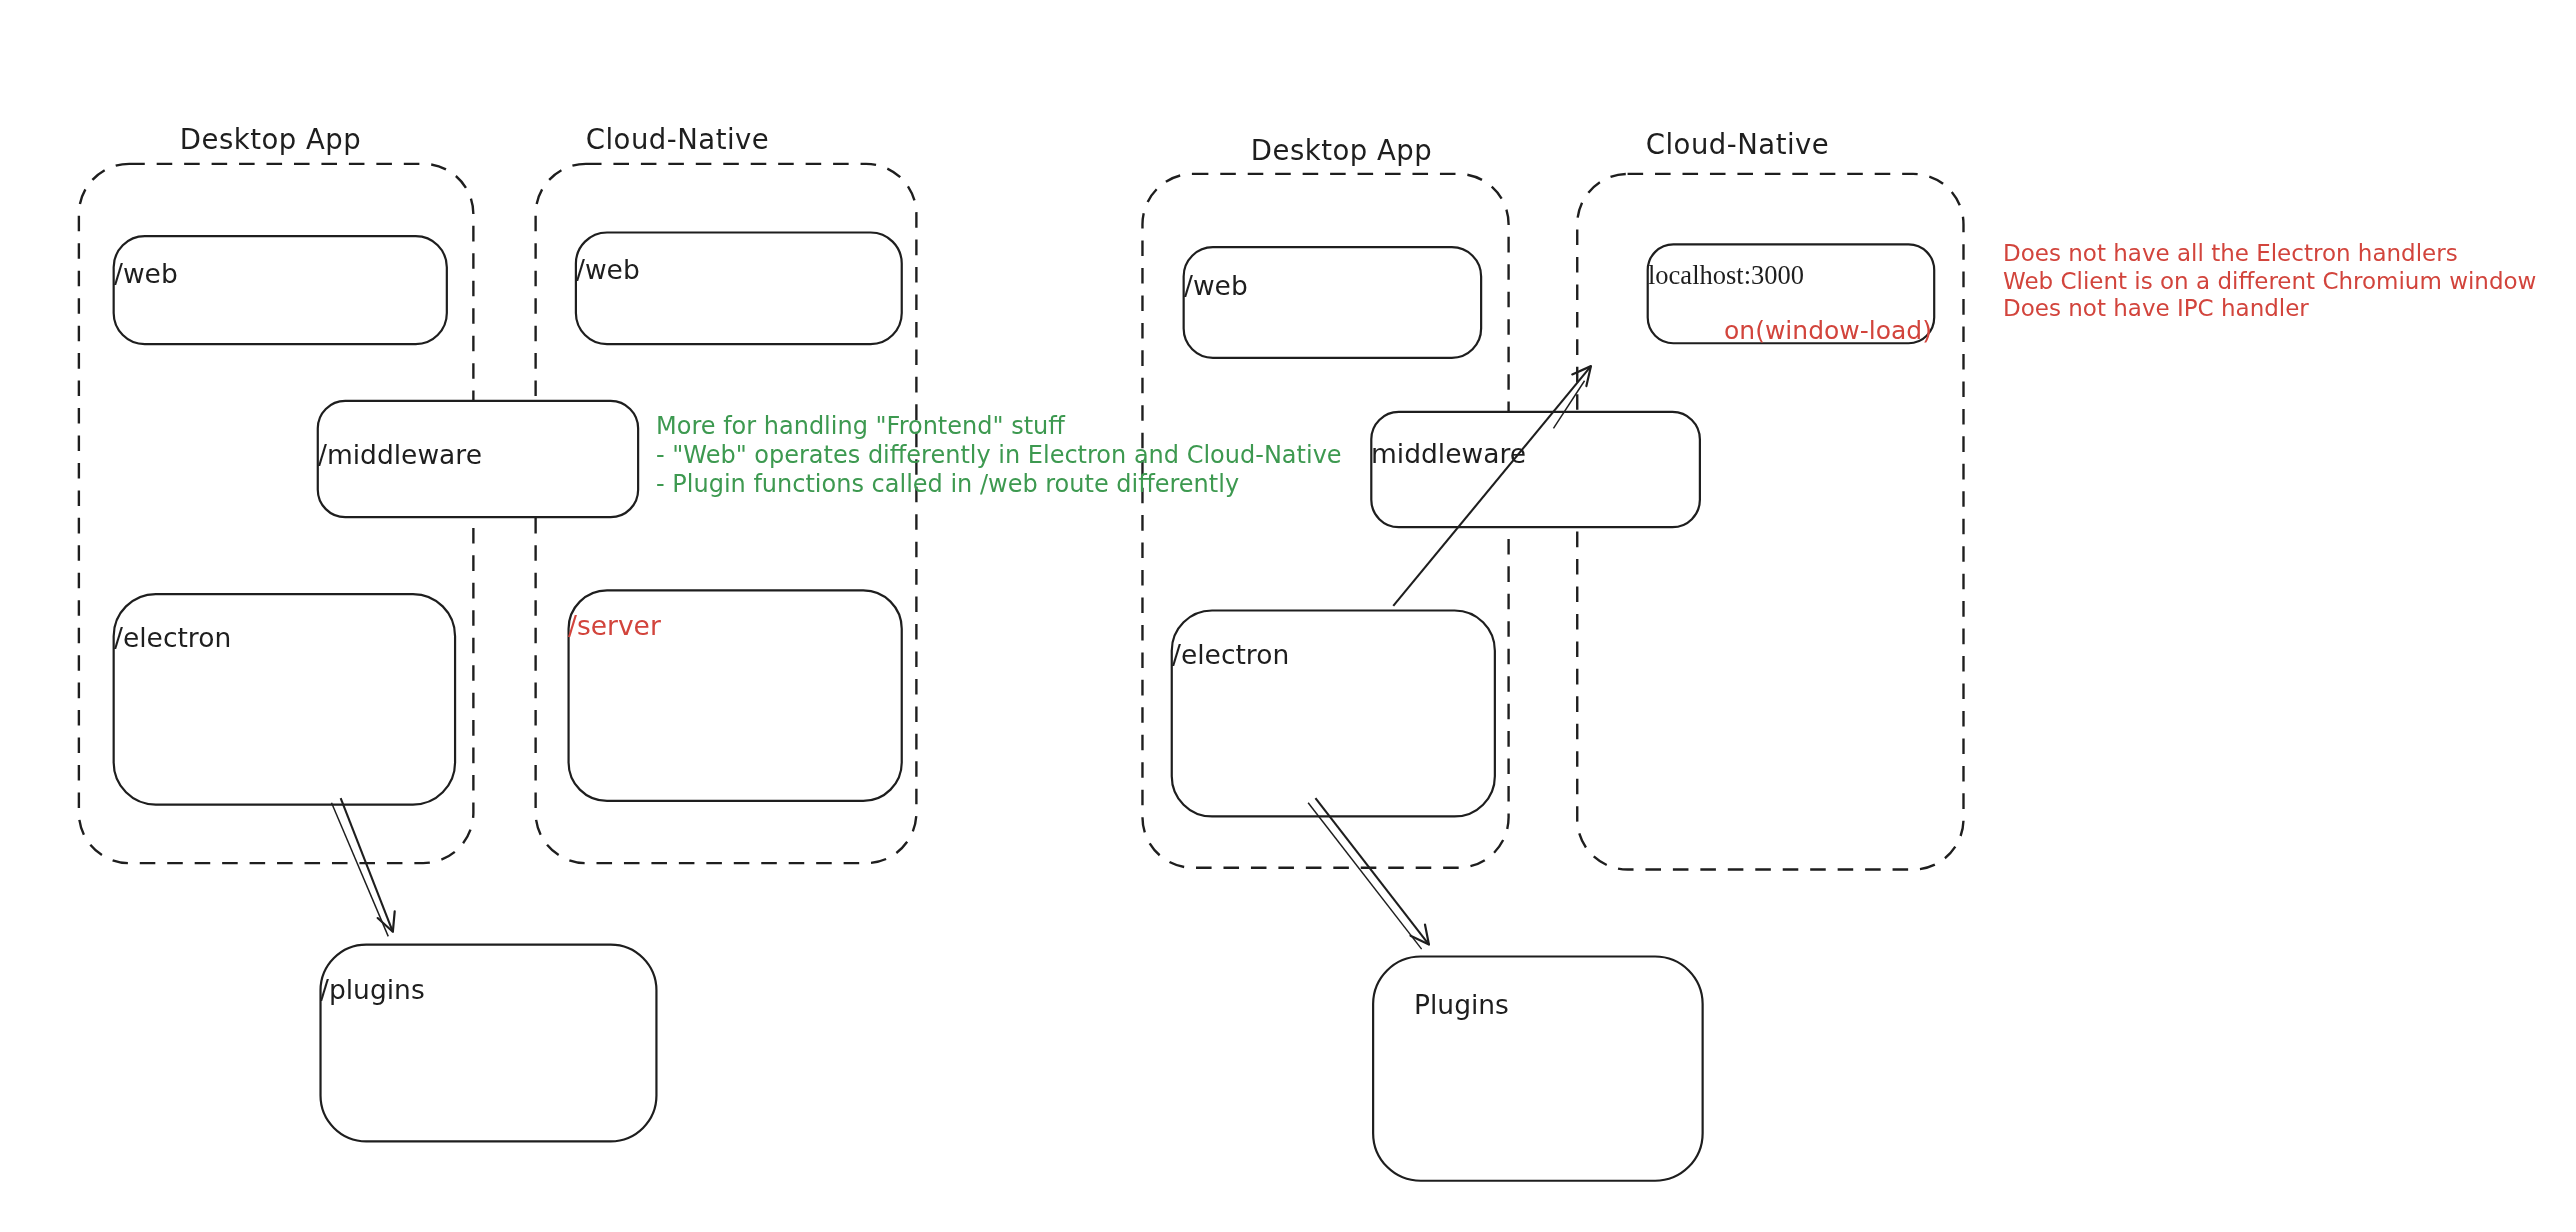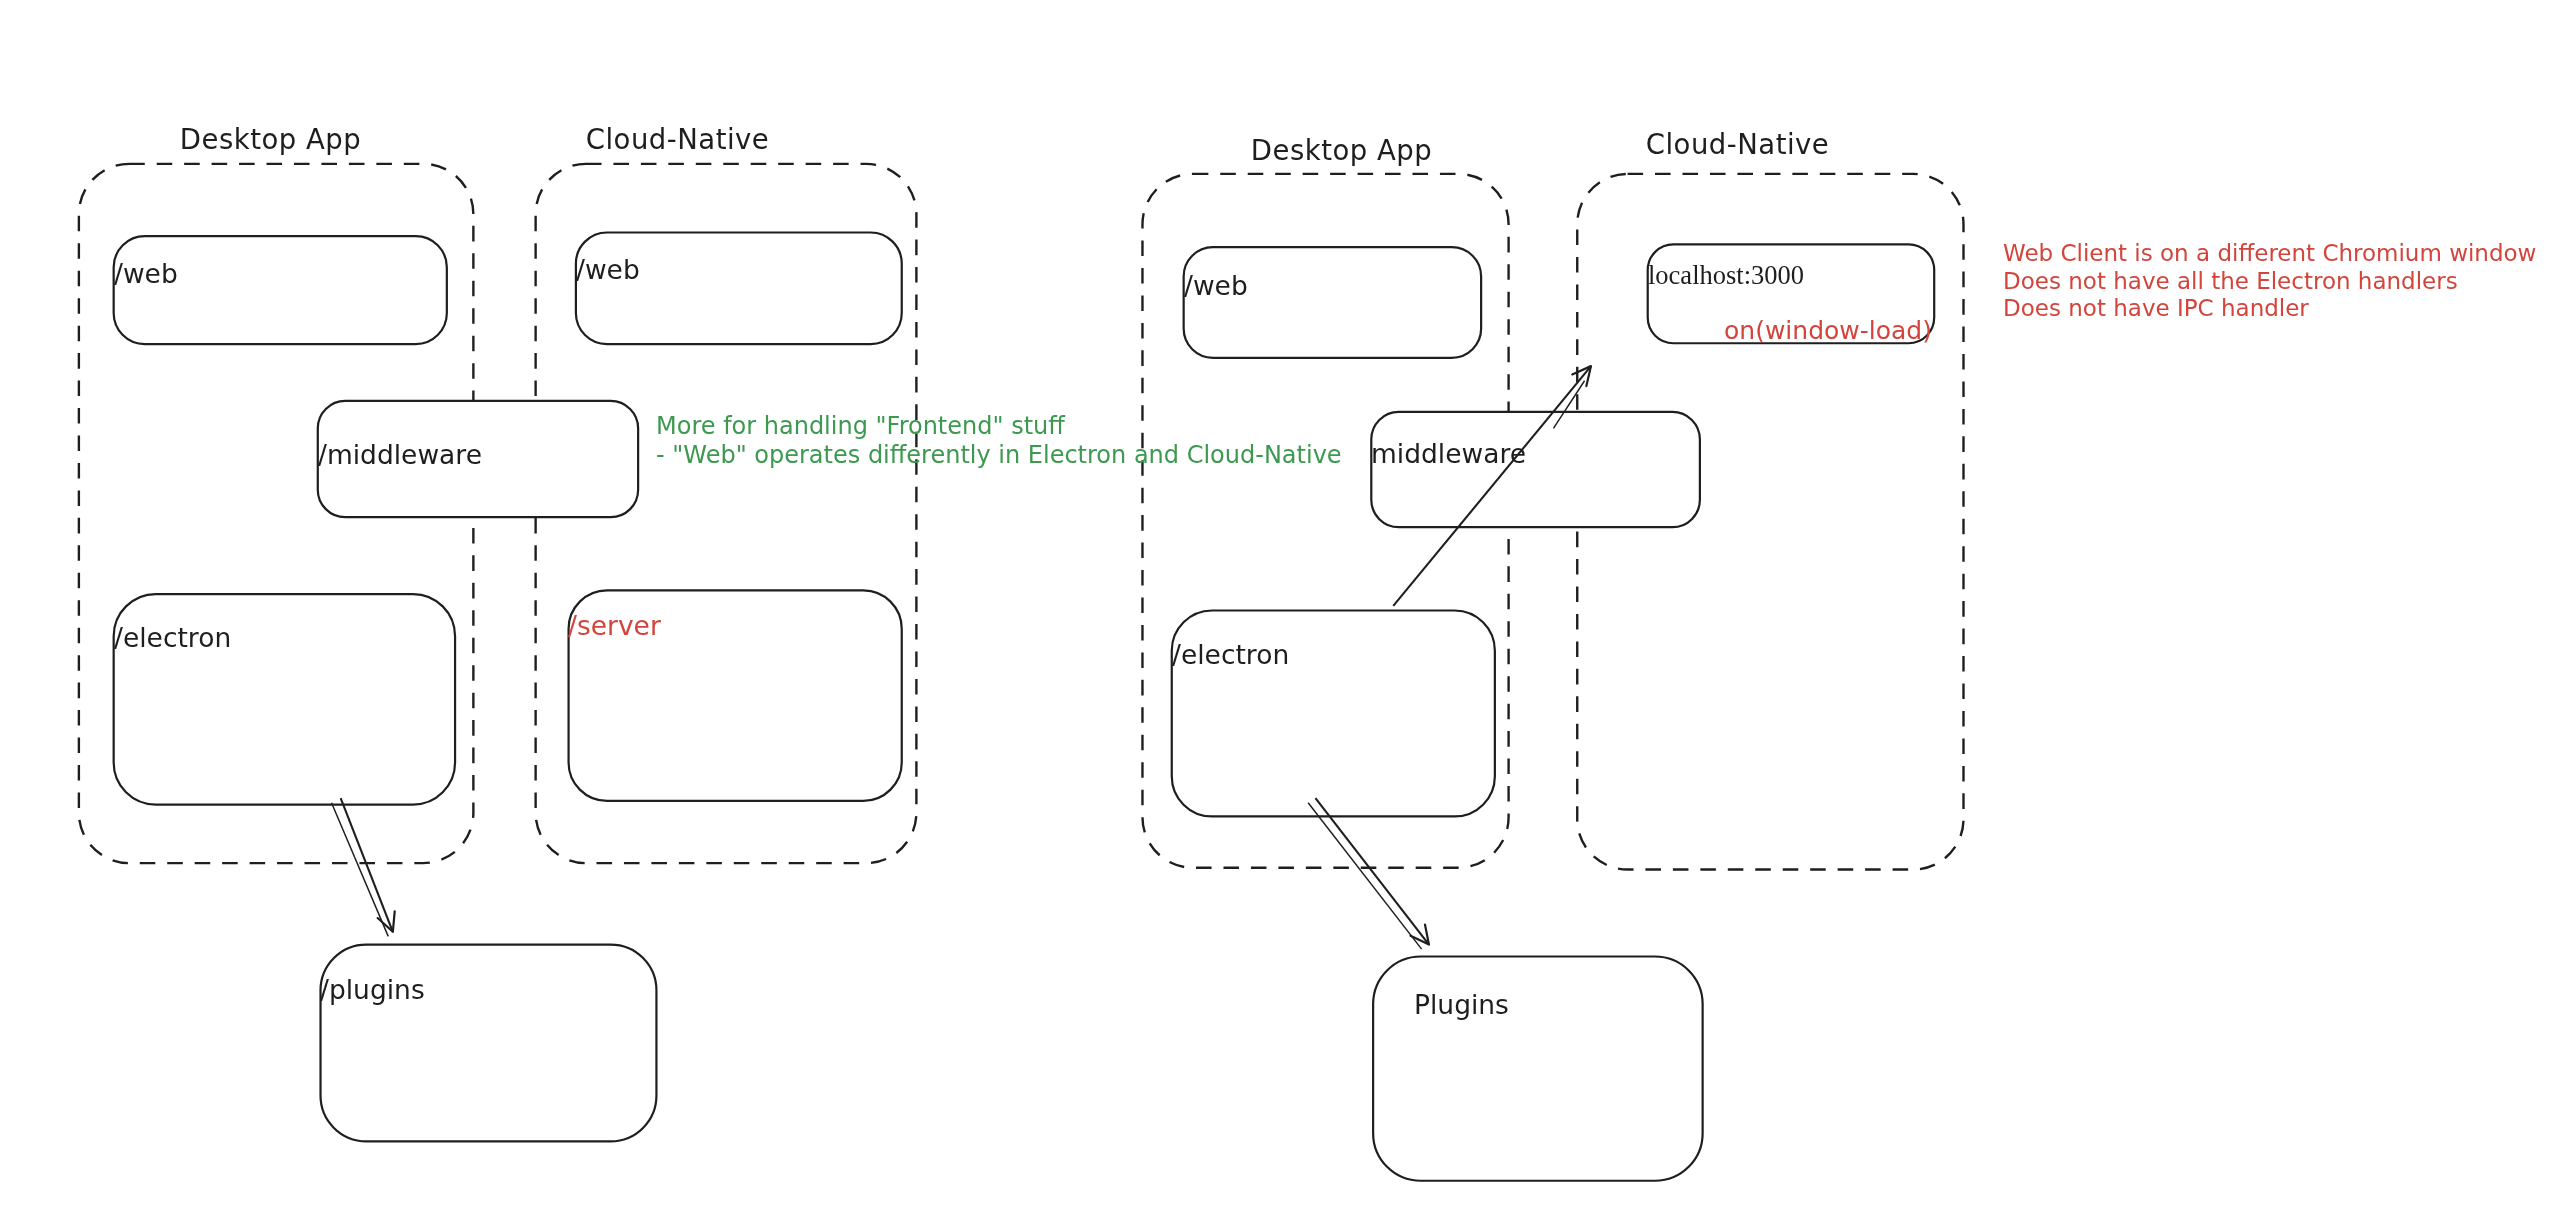--- a/index.html
+++ b/index.html
@@ -83,22 +83,23 @@
   <div class="lbl node-label" style="left:1184px;top:270px;width:298px;">/web</div>
   <div class="lbl node-label" style="left:1648px;top:260px;width:287px;font-family:Liberation Serif, serif;">localhost:3000</div>
   <div class="lbl node-label red" style="left:1724px;top:316px;width:211px;text-align:left;font-size:25px;">on(window-load)</div>
   <div class="lbl node-label" style="left:1371px;top:438px;width:398px;">middleware</div>
   <div class="lbl node-label" style="left:1172px;top:639px;width:323px;">/electron</div>
   <div class="lbl node-label" style="left:1373px;top:989px;width:330px;padding-left:41px;">Plugins</div>
 
   <div class="note green" style="left:656px;top:412px;">
     <div>More for handling "Frontend" stuff</div>
     <div>- "Web" operates differently in Electron and Cloud-Native</div>
+    <div>- Plugin functions called in /web route differently</div>
   </div>
 
   <div class="note red red-note" style="left:2003px;top:240px;">
+    <div>Does not have all the Electron handlers</div>
     <div>Web Client is on a different Chromium window</div>
-    <div>Does not have all the Electron handlers</div>
     <div>Does not have IPC handler</div>
   </div>
 
 </div>
 
 
 </body></html>

